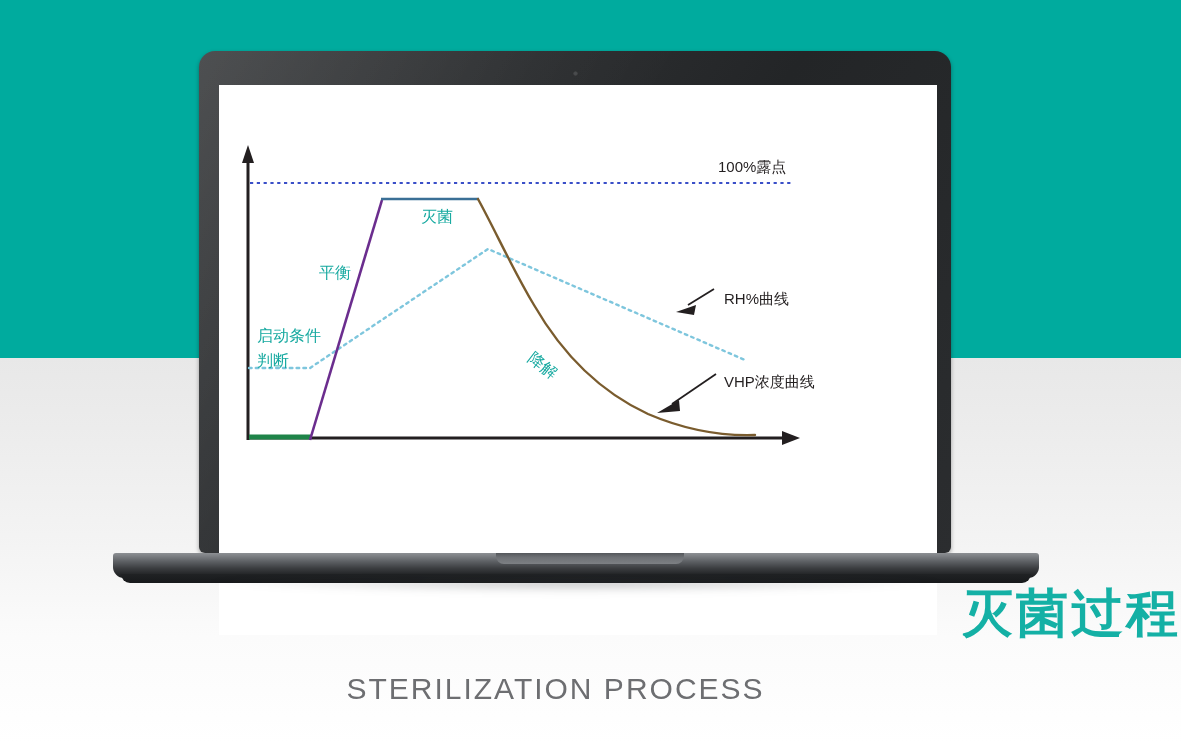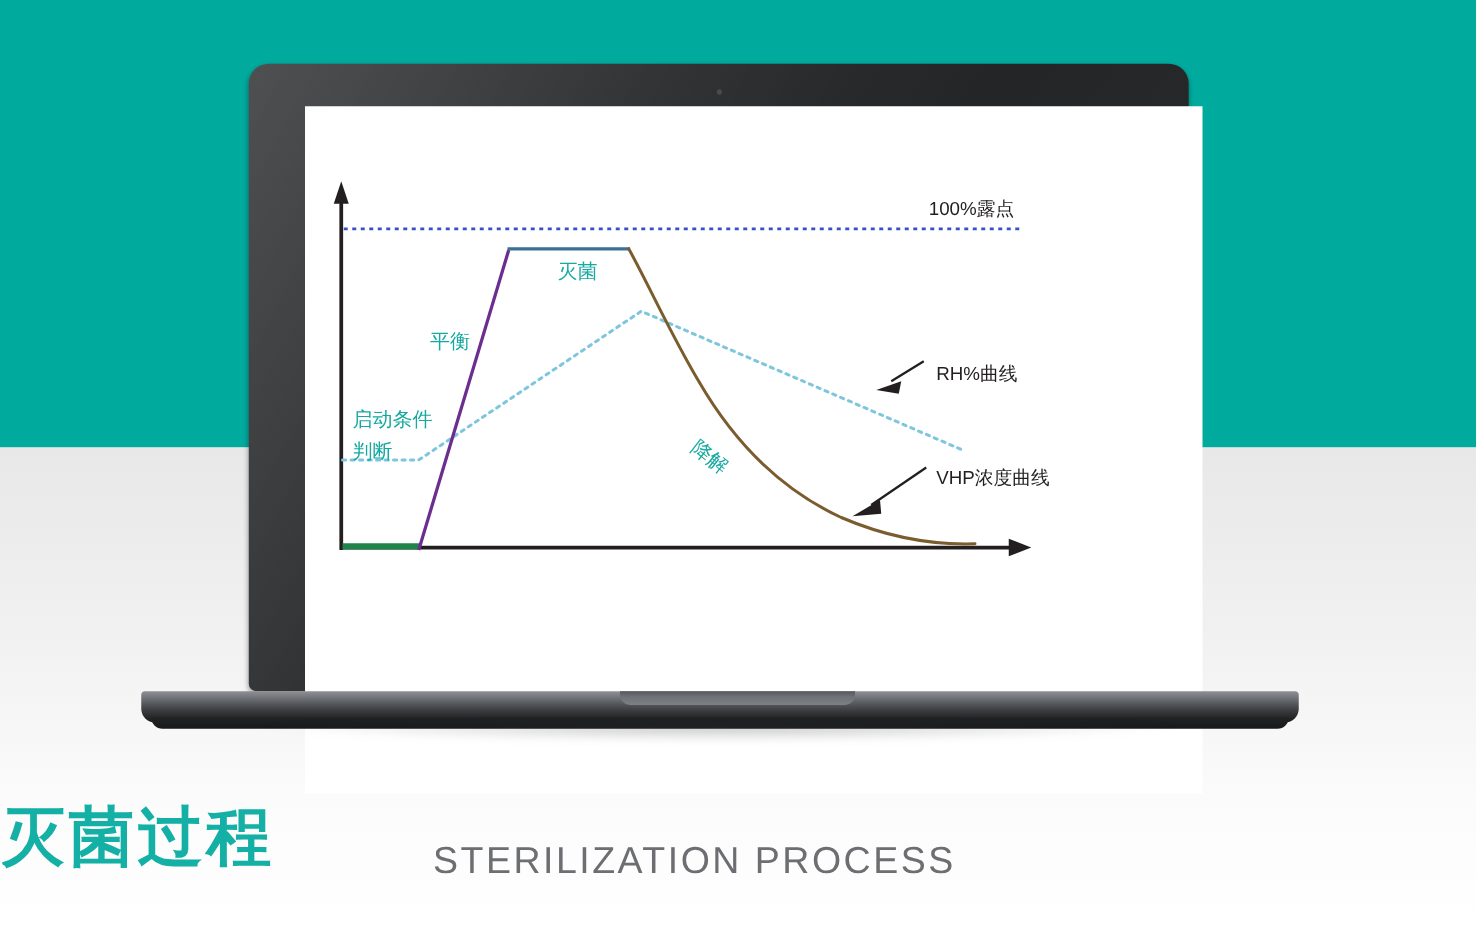--- a/index.html
+++ b/index.html
@@ -22,21 +22,21 @@
   }
   #laptop-lid:after{ 
     content:"";position:absolute;left:0;top:0;width:100%;height:100%;border-radius:16px 16px 6px 6px;
     background:linear-gradient(118deg,rgba(255,255,255,.10) 0%,rgba(255,255,255,.02) 34%,rgba(0,0,0,0) 48%);
     pointer-events:none;
   }
   #webcam{position:absolute;left:573px;top:71px;width:5px;height:5px;border-radius:50%;
     background:#4a4c4e;box-shadow:0 0 1px #111 inset;}
   #screen{
     position:absolute;left:219px;top:85px;width:718px;height:550px;
-    background:#ffffff;overflow:hidden;margin-left:25px;
+    background:#ffffff;overflow:hidden;
   }
   #laptop-base{
     position:absolute;left:113px;top:553px;width:926px;height:25px;
     background:linear-gradient(180deg,#8d9094 0%,#7a7d81 14%,#5d6064 34%,#3a3c3f 62%,#232527 86%,#1a1c1e 100%);
     border-radius:3px 3px 11px 11px;
   }
   #base-notch{
     position:absolute;left:496px;top:553px;width:188px;height:11px;
     background:linear-gradient(180deg,#54575b 0%,#6e7175 40%,#7d8084 100%);
     border-radius:0 0 8px 8px;
@@ -51,21 +51,21 @@
     background:radial-gradient(ellipse 50% 50% at 50% 0%,rgba(60,62,66,.34) 0%,rgba(60,62,66,.12) 45%,rgba(60,62,66,0) 78%);
     filter:blur(3px);
   }
   
   #chart-svg{position:absolute;left:0;top:0;}
   .lbl{font-family:"Liberation Sans","DejaVu Sans",sans-serif;}
   .lbl-teal{fill:#16a9a0;font-size:16px;}
   .lbl-dark{fill:#231f20;font-size:15px;}
   
   #title-cn{
-    position:absolute;left:0;top:635px;width:1181px;text-align:left;
+    position:absolute;left:0;top:579px;width:1181px;text-align:right;
     color:#14b0a5;font-size:52px;font-weight:bold;letter-spacing:3px;
     font-family:"Liberation Sans","DejaVu Sans",sans-serif;
   }
   #title-en{
     position:absolute;left:0;top:672px;width:1111px;text-align:center;
     color:#6d6e71;font-size:30px;letter-spacing:2px;font-weight:300;
     font-family:"Liberation Sans","DejaVu Sans",sans-serif;
   }
 </style>
 </head>

